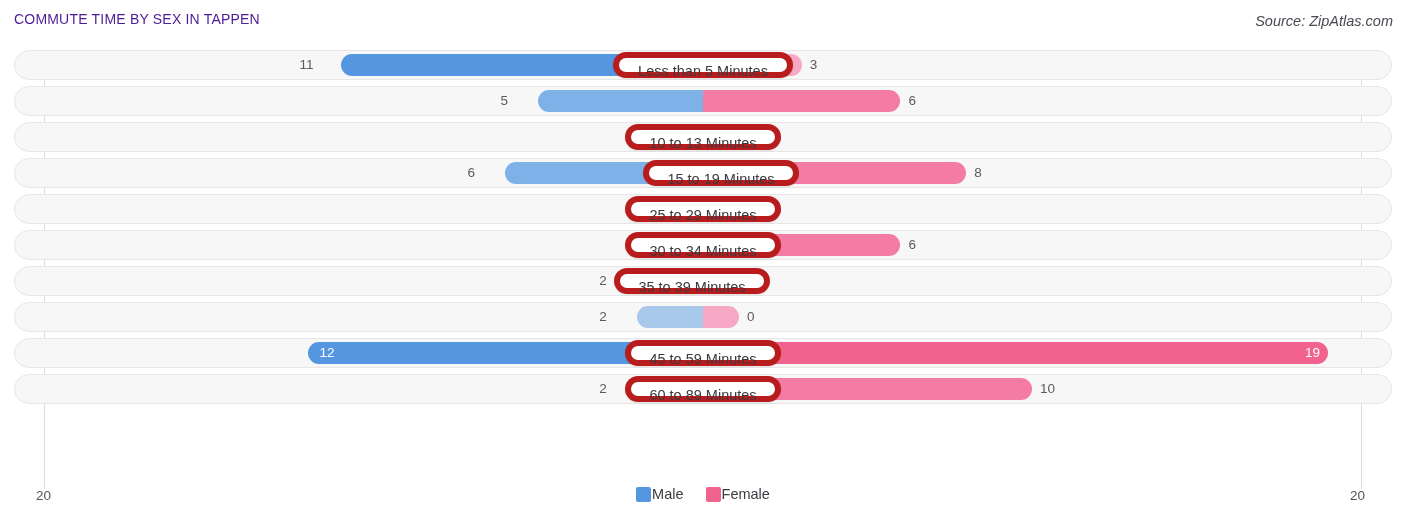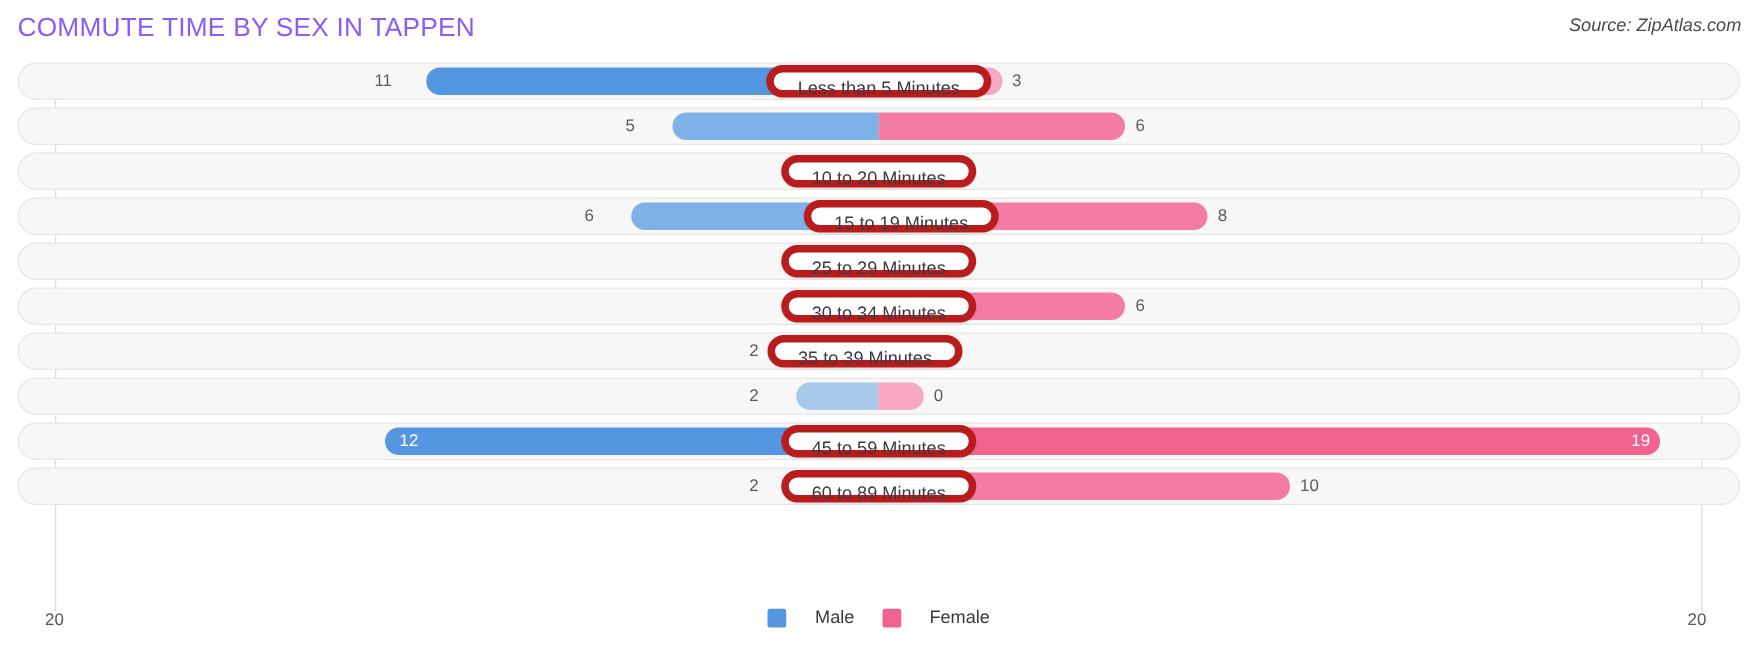--- a/index.html
+++ b/index.html
@@ -17,22 +17,22 @@
   .chart-root {
     position: relative;
     width: 1406px;
     height: 523px;
   }
   
   .chart-title {
     position: absolute;
     left: 14px;
     top: 11px;
-    font-size: 21px;
-    color: #8b5cf6;
+    font-size: 14px;
+    color: #4c1d95;
     letter-spacing: 0.2px;
     white-space: nowrap;
     text-align: center;
   }
   .chart-source {
     position: absolute;
     right: 13px;
     top: 13px;
     font-size: 14.5px;
     font-style: italic;
@@ -148,21 +148,21 @@
     left: 0;
     width: 1406px;
     display: flex;
     justify-content: center;
     align-items: center;
     gap: 22px;
   }
   .legend-item {
     display: flex;
     align-items: flex-end;
-    gap: 23px;
+    gap: 1px;
   }
   .legend-swatch {
     width: 15px;
     height: 15px;
     border-radius: 2px;
   }
   .legend-text {
     font-size: 14.5px;
     color: #3a3a40;
   }
@@ -199,21 +199,21 @@
           </div>
         </div>
         <div class="row">
           <div class="track"></div>
           <div class="bars">
             <div class="bar male" style="left: 667px; width: 36px; background: rgb(168, 201, 234);"></div>
             <div class="bar female" style="left: 703px; width: 36px; background: rgb(247, 168, 196);"></div>
             <div class="val male-out" style="left: 607px; width: 52px;">1</div>
             <div class="val female-out" style="left: 747px;">0</div>
           </div>
-          <div class="center-pill" style="left: 625px; width: 156px;">10 to 20 Minutes</div>
+          <div class="center-pill" style="left: 625px; width: 156px;">10 to 13 Minutes</div>
         </div>
         <div class="row">
           <div class="track"></div>
           <div class="bars">
             <div class="bar male" style="left: 505.3px; width: 197.7px; background: rgb(126, 177, 232);"></div>
             <div class="bar female" style="left: 703px; width: 263.2px; background: rgb(244, 124, 164);"></div>
             <div class="val male-out" style="left: 445.3px; width: 52px;">6</div>
             <div class="val female-out" style="left: 974.2px;">8</div>
           </div>
           <div class="center-pill" style="left: 643px; width: 156px;">15 to 19 Minutes</div>

